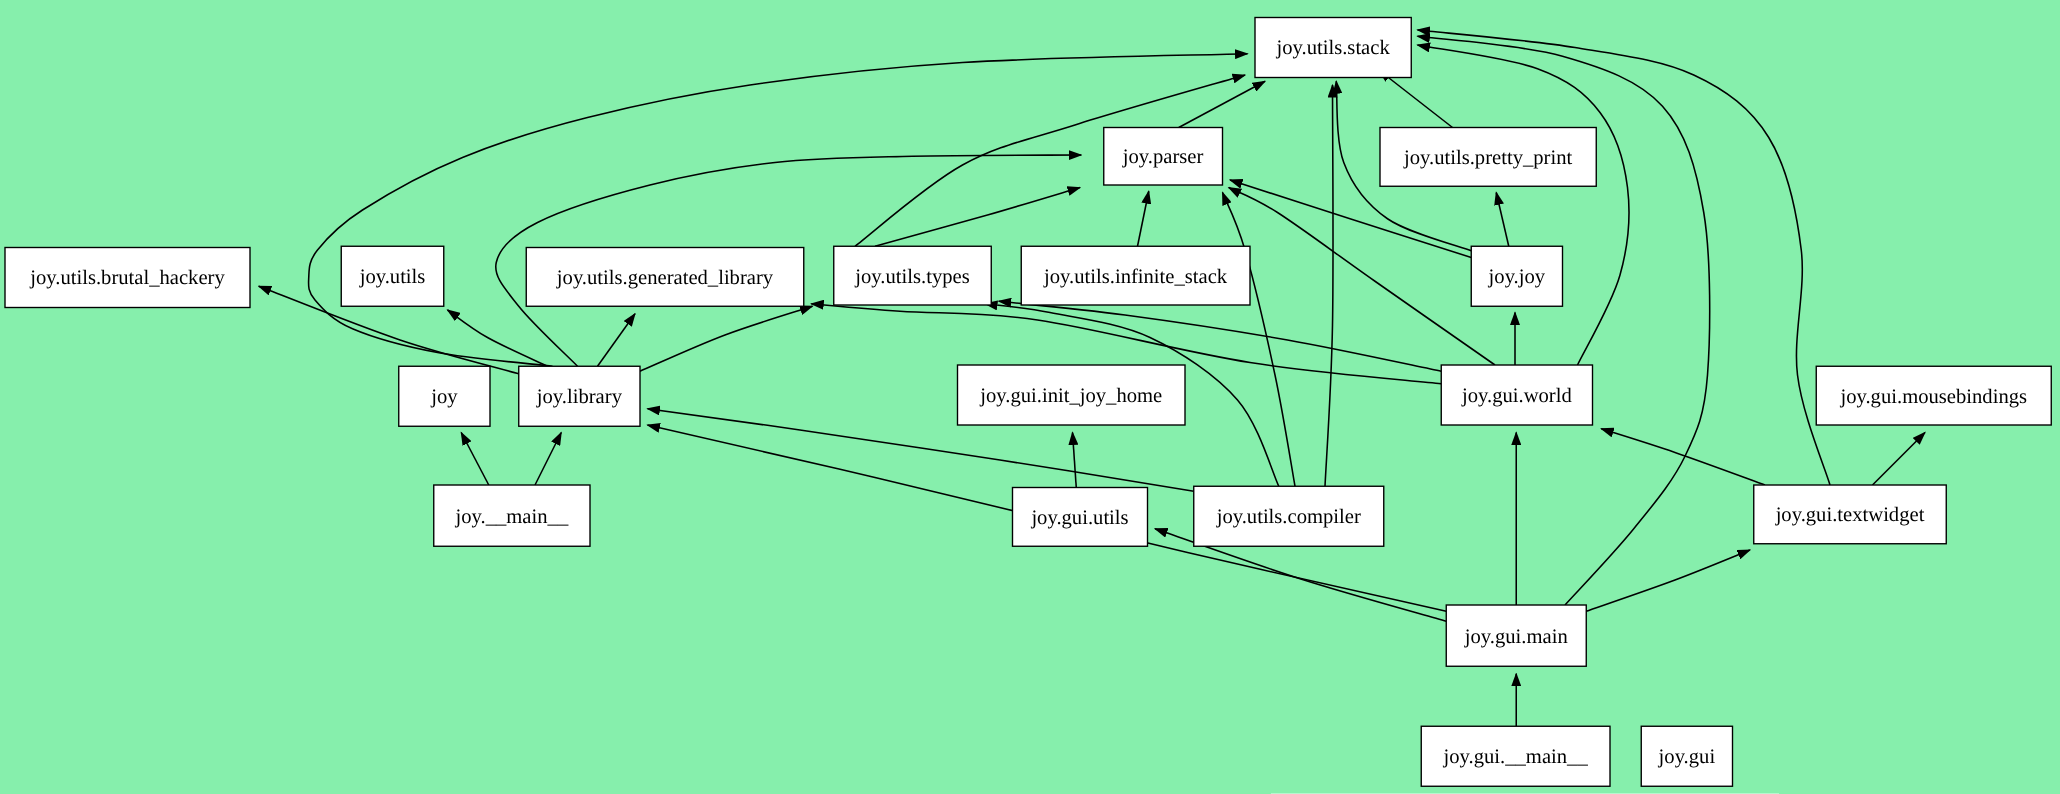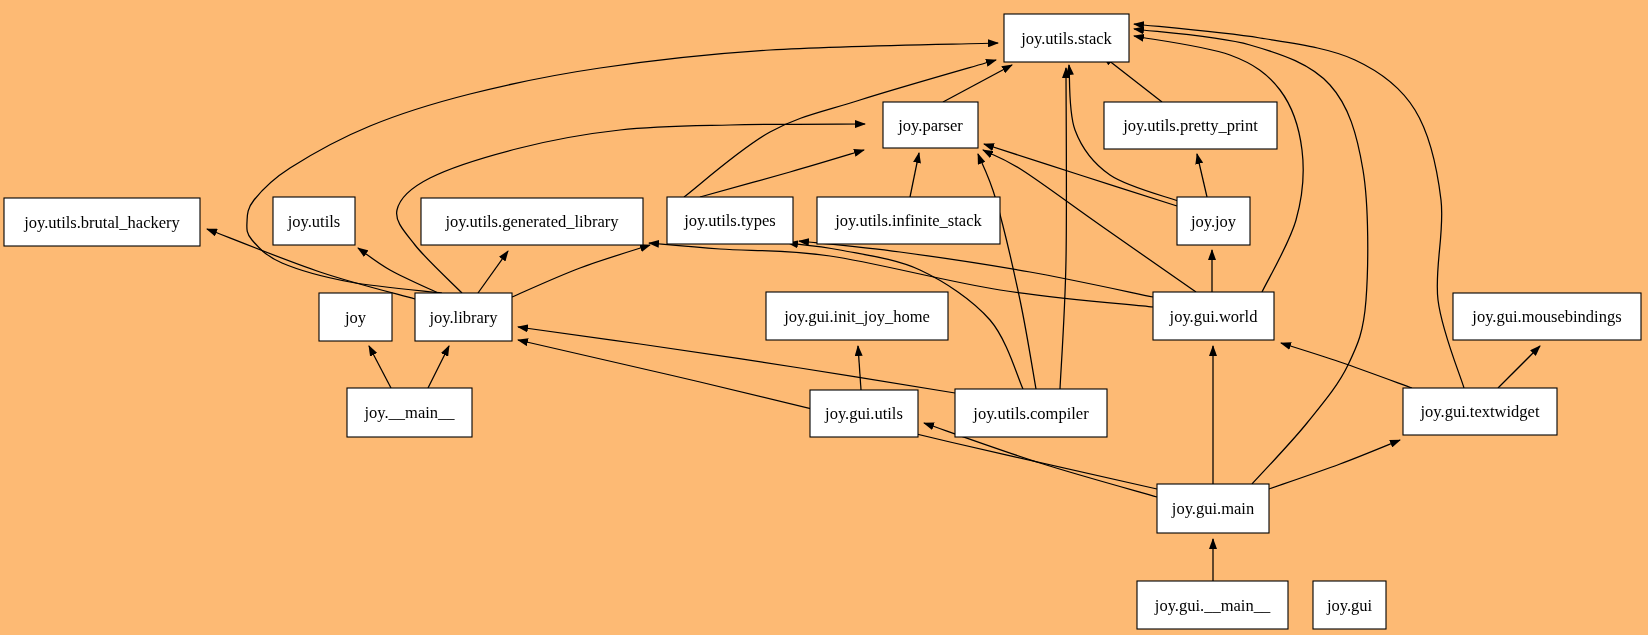--- a/index.html
+++ b/index.html
@@ -1,20 +1,20 @@
 <!DOCTYPE html>
 <html><head>
 <meta charset="utf-8">
 <style>
   html, body { margin: 0; padding: 0; background: #ffffff; }
   #stage {
     position: relative;
     width: 1648px;
     height: 635px;
-    background: #fdba74;
+    background: #86efac;
     overflow: hidden;
   }
   svg { display: block; }
   .node-box { fill: #ffffff; stroke: #000000; stroke-width: 1.1; }
   .node-label {
     font-family: "Liberation Serif", "DejaVu Serif", serif;
     font-size: 16.5px;
     fill: #000000;
     text-anchor: middle;
   }

